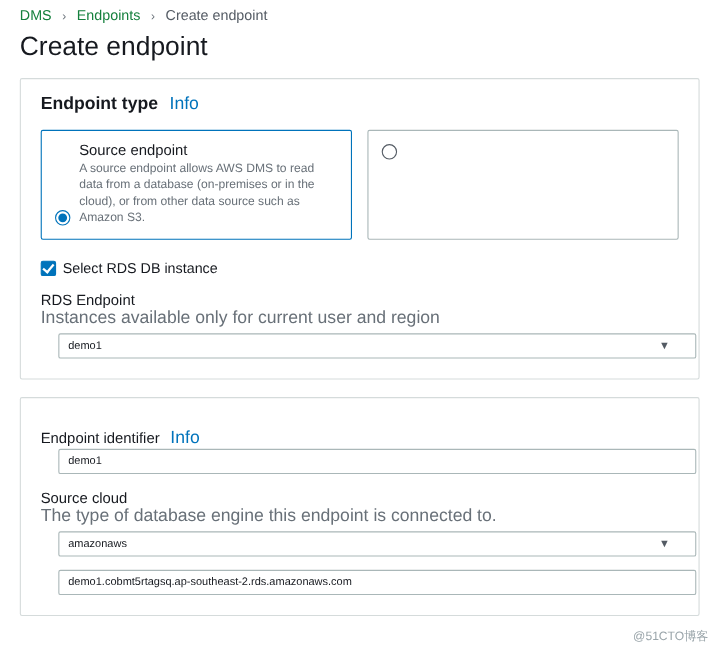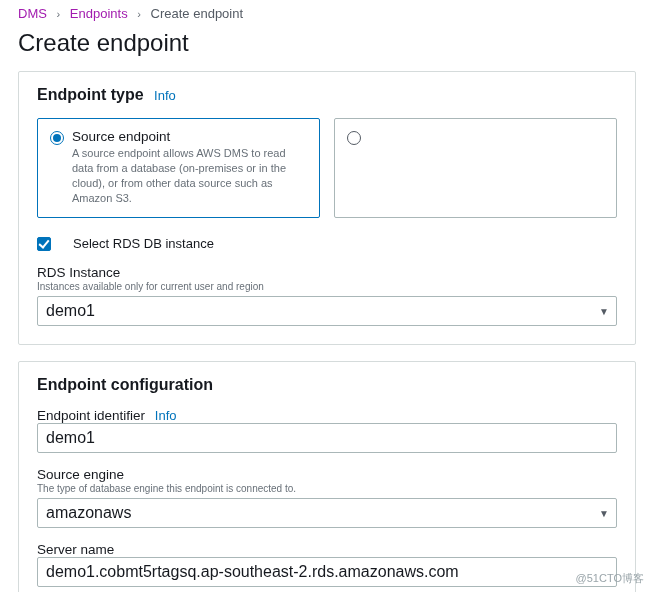--- a/index.html
+++ b/index.html
@@ -5,65 +5,66 @@
     * { box-sizing: border-box; margin: 0; padding: 0; }
     body {
       font-family: "Amazon Ember", "Helvetica Neue", Arial, sans-serif;
       font-size: 14px;
       color: #16191f;
       background: #fff;
       width: 650px;
       padding: 6px 14px 10px 18px;
     }
     .breadcrumb { font-size: 13px; margin-bottom: 8px; }
-    .breadcrumb a { color: #a21caf; text-decoration: none; cursor: pointer; }
+    .breadcrumb a { color: #15803d; text-decoration: none; cursor: pointer; }
     .breadcrumb .sep { color: #687078; margin: 0 6px; font-size: 11px; }
     .breadcrumb .current { color: #545b64; }
     h1 { font-size: 24px; font-weight: 400; margin-bottom: 14px; }
     .panel {
       border: 1px solid #d5dbdb;
       border-radius: 2px;
       margin-bottom: 16px;
       padding: 14px 18px 18px 18px;
       background: #fff;
     }
     .panel h2 { font-size: 16px; font-weight: 700; margin-bottom: 4px; }
-    .info-link { color: #0073bb; font-size: 13px; font-weight: 400; margin-left: 6px; cursor: pointer; }
+    .info-link { color: #0073bb; font-size: 16px; font-weight: 400; margin-left: 6px; cursor: pointer; }
     .radio-row { display: flex; gap: 14px; margin-top: 14px; }
     .radio-box {
       flex: 1;
       border: 1px solid #aab7b8;
       border-radius: 2px;
       padding: 10px 12px 12px 12px;
       display: flex;
       align-items: flex-start;
       gap: 8px;
       cursor: pointer;
     }
-    .radio-box.selected { border-color: #0073bb; }
+    .radio-box.selected { border-color: #0073bb; align-items: flex-end; }
     .radio { width: 14px; height: 14px; border-radius: 50%; border: 1px solid #545b64; margin-top: 2px; flex-shrink: 0; position: relative; }
     .radio.on { border-color: #0073bb; }
     .radio.on::after { content:""; position:absolute; inset:2px; background:#0073bb; border-radius:50%; }
     .radio-title { font-size: 13.5px; font-weight: 400; color: #16191f; }
     .radio-desc { font-size: 11px; color: #687078; margin-top: 2px; line-height: 1.35; }
-    .checkbox-row { margin-top: 18px; display: flex; align-items: center; gap: 22px; }
+    .checkbox-row { margin-top: 18px; display: flex; align-items: center; gap: 6px; }
     .chk { width: 14px; height: 14px; border: 1px solid #0073bb; background: #0073bb; position: relative; flex-shrink:0; cursor:pointer; border-radius:2px;}
     .chk::after { content:""; position:absolute; left:3px; top:0px; width:4px; height:8px; border:solid #fff; border-width:0 2px 2px 0; transform:rotate(40deg);}
     .chk-label { font-size: 13px; }
     .field-label { font-size: 13.5px; font-weight: 400; color: #16191f; margin-top: 14px; }
-    .field-hint { font-size: 10px; color: #687078; margin-top: 1px; margin-bottom: 4px; }
+    .field-hint { font-size: 16px; color: #687078; margin-top: 1px; margin-bottom: 4px; }
     .select, .input {
       width: 100%;
       border: 1px solid #aab7b8;
       border-radius: 2px;
       padding: 5px 8px;
-      font-size: 16px;
+      font-size: 10px;
       color: #16191f;
       background: #fff;
       outline: none;
+      margin-left: 16px;
     }
     .select-wrap { position: relative; }
     .select-wrap .caret { position:absolute; right:8px; top:50%; transform:translateY(-50%); pointer-events:none; color:#545b64; font-size:10px;}
     .watermark { position: fixed; right: 6px; bottom: 6px; font-size: 11px; color: #9aa5aa; }
     .panel .field-group { margin-top: 12px; }
   </style>
 </head>
 <body>
 
 <div class="breadcrumb">
@@ -96,49 +97,47 @@
       </span>
     </label>
   </div>
 
   <div class="checkbox-row">
     <span class="chk"></span>
     <span class="chk-label">Select RDS DB instance</span>
   </div>
 
   <div class="field-group">
-    <div class="field-label">RDS Instance</div>
+    <div class="field-label">RDS Endpoint</div>
     <div class="field-hint">Instances available only for current user and region</div>
     <div class="select-wrap">
       <div class="select">demo1</div>
       <span class="caret">▼</span>
     </div>
   </div>
 </div>
 
 <div class="panel">
-  <h2>Endpoint configuration</h2>
 
   <div class="field-group">
     <div class="field-label">
       <span>Endpoint identifier</span>
       <span class="info-link">Info</span>
     </div>
     <input class="input" value="demo1" style="">
   </div>
 
   <div class="field-group">
-    <div class="field-label">Source engine</div>
+    <div class="field-label">Source cloud</div>
     <div class="field-hint">The type of database engine this endpoint is connected to.</div>
     <div class="select-wrap">
       <div class="select">amazonaws</div>
       <span class="caret">▼</span>
     </div>
   </div>
 
   <div class="field-group">
-    <div class="field-label">Server name</div>
     <input class="input" value="demo1.cobmt5rtagsq.ap-southeast-2.rds.amazonaws.com" style="">
   </div>
 
 </div>
 
 <div class="watermark">@51CTO博客</div>
 
 </body></html>

